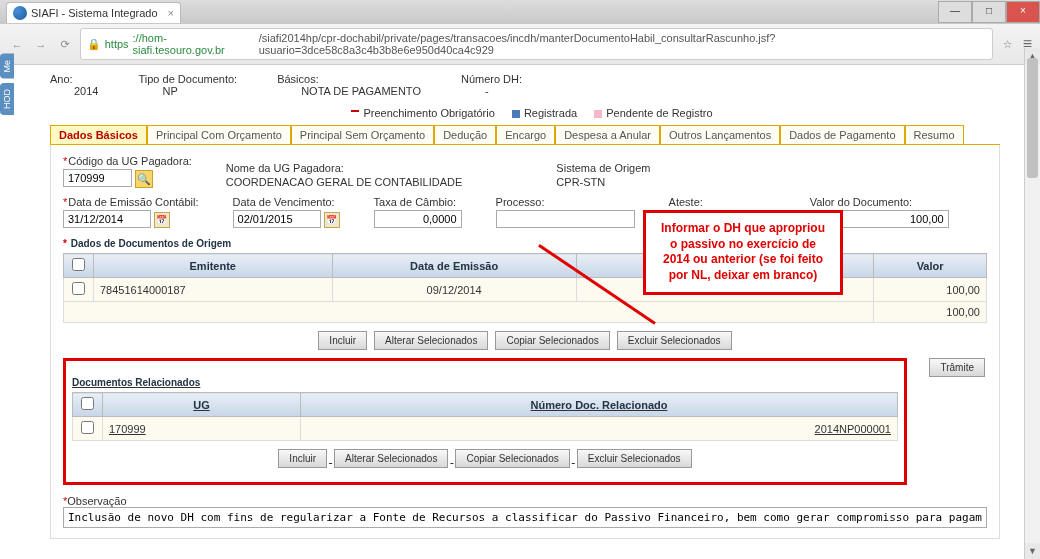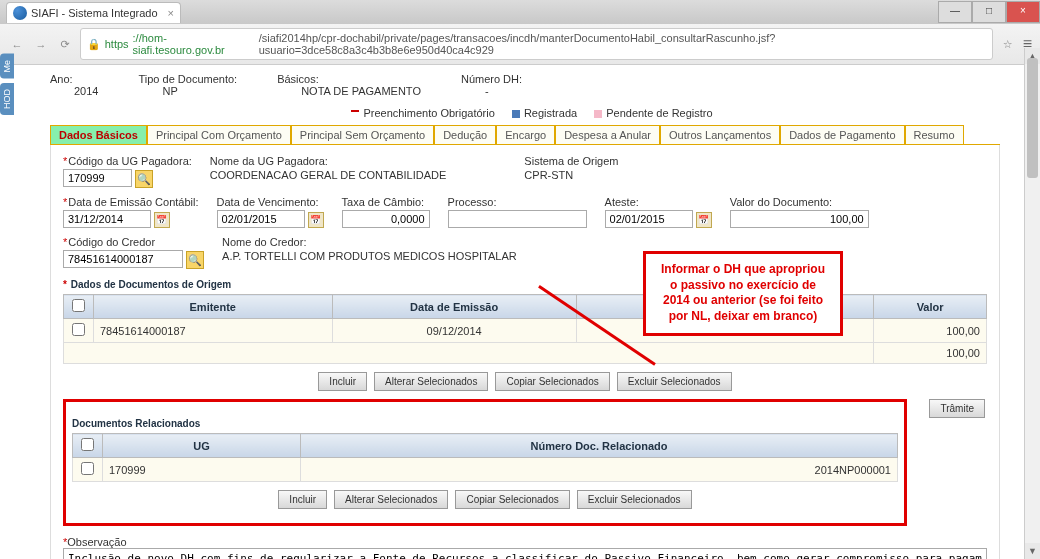--- a/index.html
+++ b/index.html
@@ -34,26 +34,26 @@
 
 .legend { text-align: center; margin: 6px 0; font-size: 11px; }
 .sq { display: inline-block; width: 8px; height: 8px; margin: 0 4px 0 14px; vertical-align: middle; }
 .sq.red { border-top: 2px solid #c00; background:#fff;}
 .sq.blue { background: #4a7ab8; }
 .sq.pink { background: #f5b8c8; }
 
 
 .tabs { display: flex; border-bottom: 1px solid #e0a800; }
 .tabs .t { border: 1px solid #e0a800; border-bottom: none; padding: 3px 8px; font-size: 11px; color: #555; background: #fdfdf4; cursor: pointer;}
-.tabs .t.active { background: #86efac; color: #b00; font-weight: bold; }
+.tabs .t.active { background: #fef9c3; color: #b00; font-weight: bold; }
 
 .panel { border: 1px solid #ddd; border-top: none; padding: 10px 12px; background: #fff; }
 
 
-.row { display: flex; gap: 18px; margin-bottom: 8px; align-items: flex-start; flex-wrap: wrap;}
+.row { display: flex; gap: 34px; margin-bottom: 8px; align-items: flex-end; flex-wrap: wrap;}
 .field .lbl { display: block; font-size: 11px; color: #333; margin-bottom: 2px; }
 .req::before { content: "*"; color: #c00; margin-right: 1px; }
 .inp { border: 1px solid #aaa; padding: 2px 4px; font-size: 11px; background:#fff;}
 .inp.right { text-align: right; }
 .dateico { display:inline-block; width:16px; height:16px; background:#f0e6c8; border:1px solid #c0a850; vertical-align:middle; font-size:9px; text-align:center; line-height:14px; color:#a06000;}
 .magico { display:inline-block; width:18px; height:18px; background:#f8d568; border:1px solid #c9a227; vertical-align:middle; text-align:center; line-height:16px; font-size:11px;}
 
 
 .sect-title { font-weight: bold; color: #234; margin: 10px 0 4px; font-size: 10px;}
 .sect-title.req::before { content:"* "; color:#c00;}
@@ -65,21 +65,21 @@
 table.grid td.c { text-align: center; }
 table.grid td.r { text-align: right; }
 .tot-row td { background: #fff8e0; }
 
 
 .btnbar { text-align: center; margin: 8px 0; }
 .btn { display: inline-block; background: linear-gradient(#f8f8f8,#d8d8d8); border: 1px solid #999; padding: 3px 10px; font-size: 10px; color: #333; cursor: pointer; margin: 0 2px;}
 .btn.side { float: right; }
 
 
-.redbox { border: 3px solid #e00000; padding: 6px; margin: 6px 0; position: relative;}
+.redbox { border: 3px solid #e00000; padding: 6px; margin: 6px 0; position: relative; text-decoration: underline;}
 
 
 .callout { position: absolute; border: 3px solid #e00000; background: #fff; padding: 8px 10px; width: 200px; font-weight: bold; color: #e00000; font-size: 12px; text-align: center; line-height: 1.3; z-index: 5;}
 .callout-line { position:absolute; width:140px; height:3px; background:#e00000; transform-origin: right center; z-index:4;}
 
 .obs-lbl { font-size: 11px; margin-top: 10px; }
 .obs-lbl::before { content:"*"; color:#c00;}
 .obs-box { width: 100%; border: 1px solid #aaa; padding: 3px 4px; font-family: monospace; font-size: 11px; background:#fff;}
 
 .scrollbar { position: fixed; right: 0; top: 48px; bottom: 0; width: 16px; background: #f0f0f0; border-left: 1px solid #ccc; }
@@ -192,31 +192,20 @@
         <span class="lbl">Ateste:</span>
         <input class="inp" size="10" value="02/01/2015" style="">
         <span class="dateico">📅</span>
       </div>
       <div class="field">
         <span class="lbl">Valor do Documento:</span>
         <input class="inp right" size="18" value="100,00" style="">
       </div>
     </div>
 
-    <div class="row">
-      <div class="field">
-        <span class="lbl req">Código do Credor</span>
-        <input class="inp" size="15" value="78451614000187" style="">
-        <span class="magico">🔍</span>
-      </div>
-      <div class="field">
-        <span class="lbl">Nome do Credor:</span>
-        <span>A.P. TORTELLI COM PRODUTOS MEDICOS HOSPITALAR</span>
-      </div>
-    </div>
 
     <div style="position:relative;">
       <div class="sect-title req">Dados de Documentos de Origem</div>
       <table class="grid">
         <tbody>
             <tr>
           <th style="width:30px;"><input type="checkbox" style=""></th>
           <th>Emitente</th>
           <th>Data de Emissão</th>
           <th>Número Doc. Origem</th>

